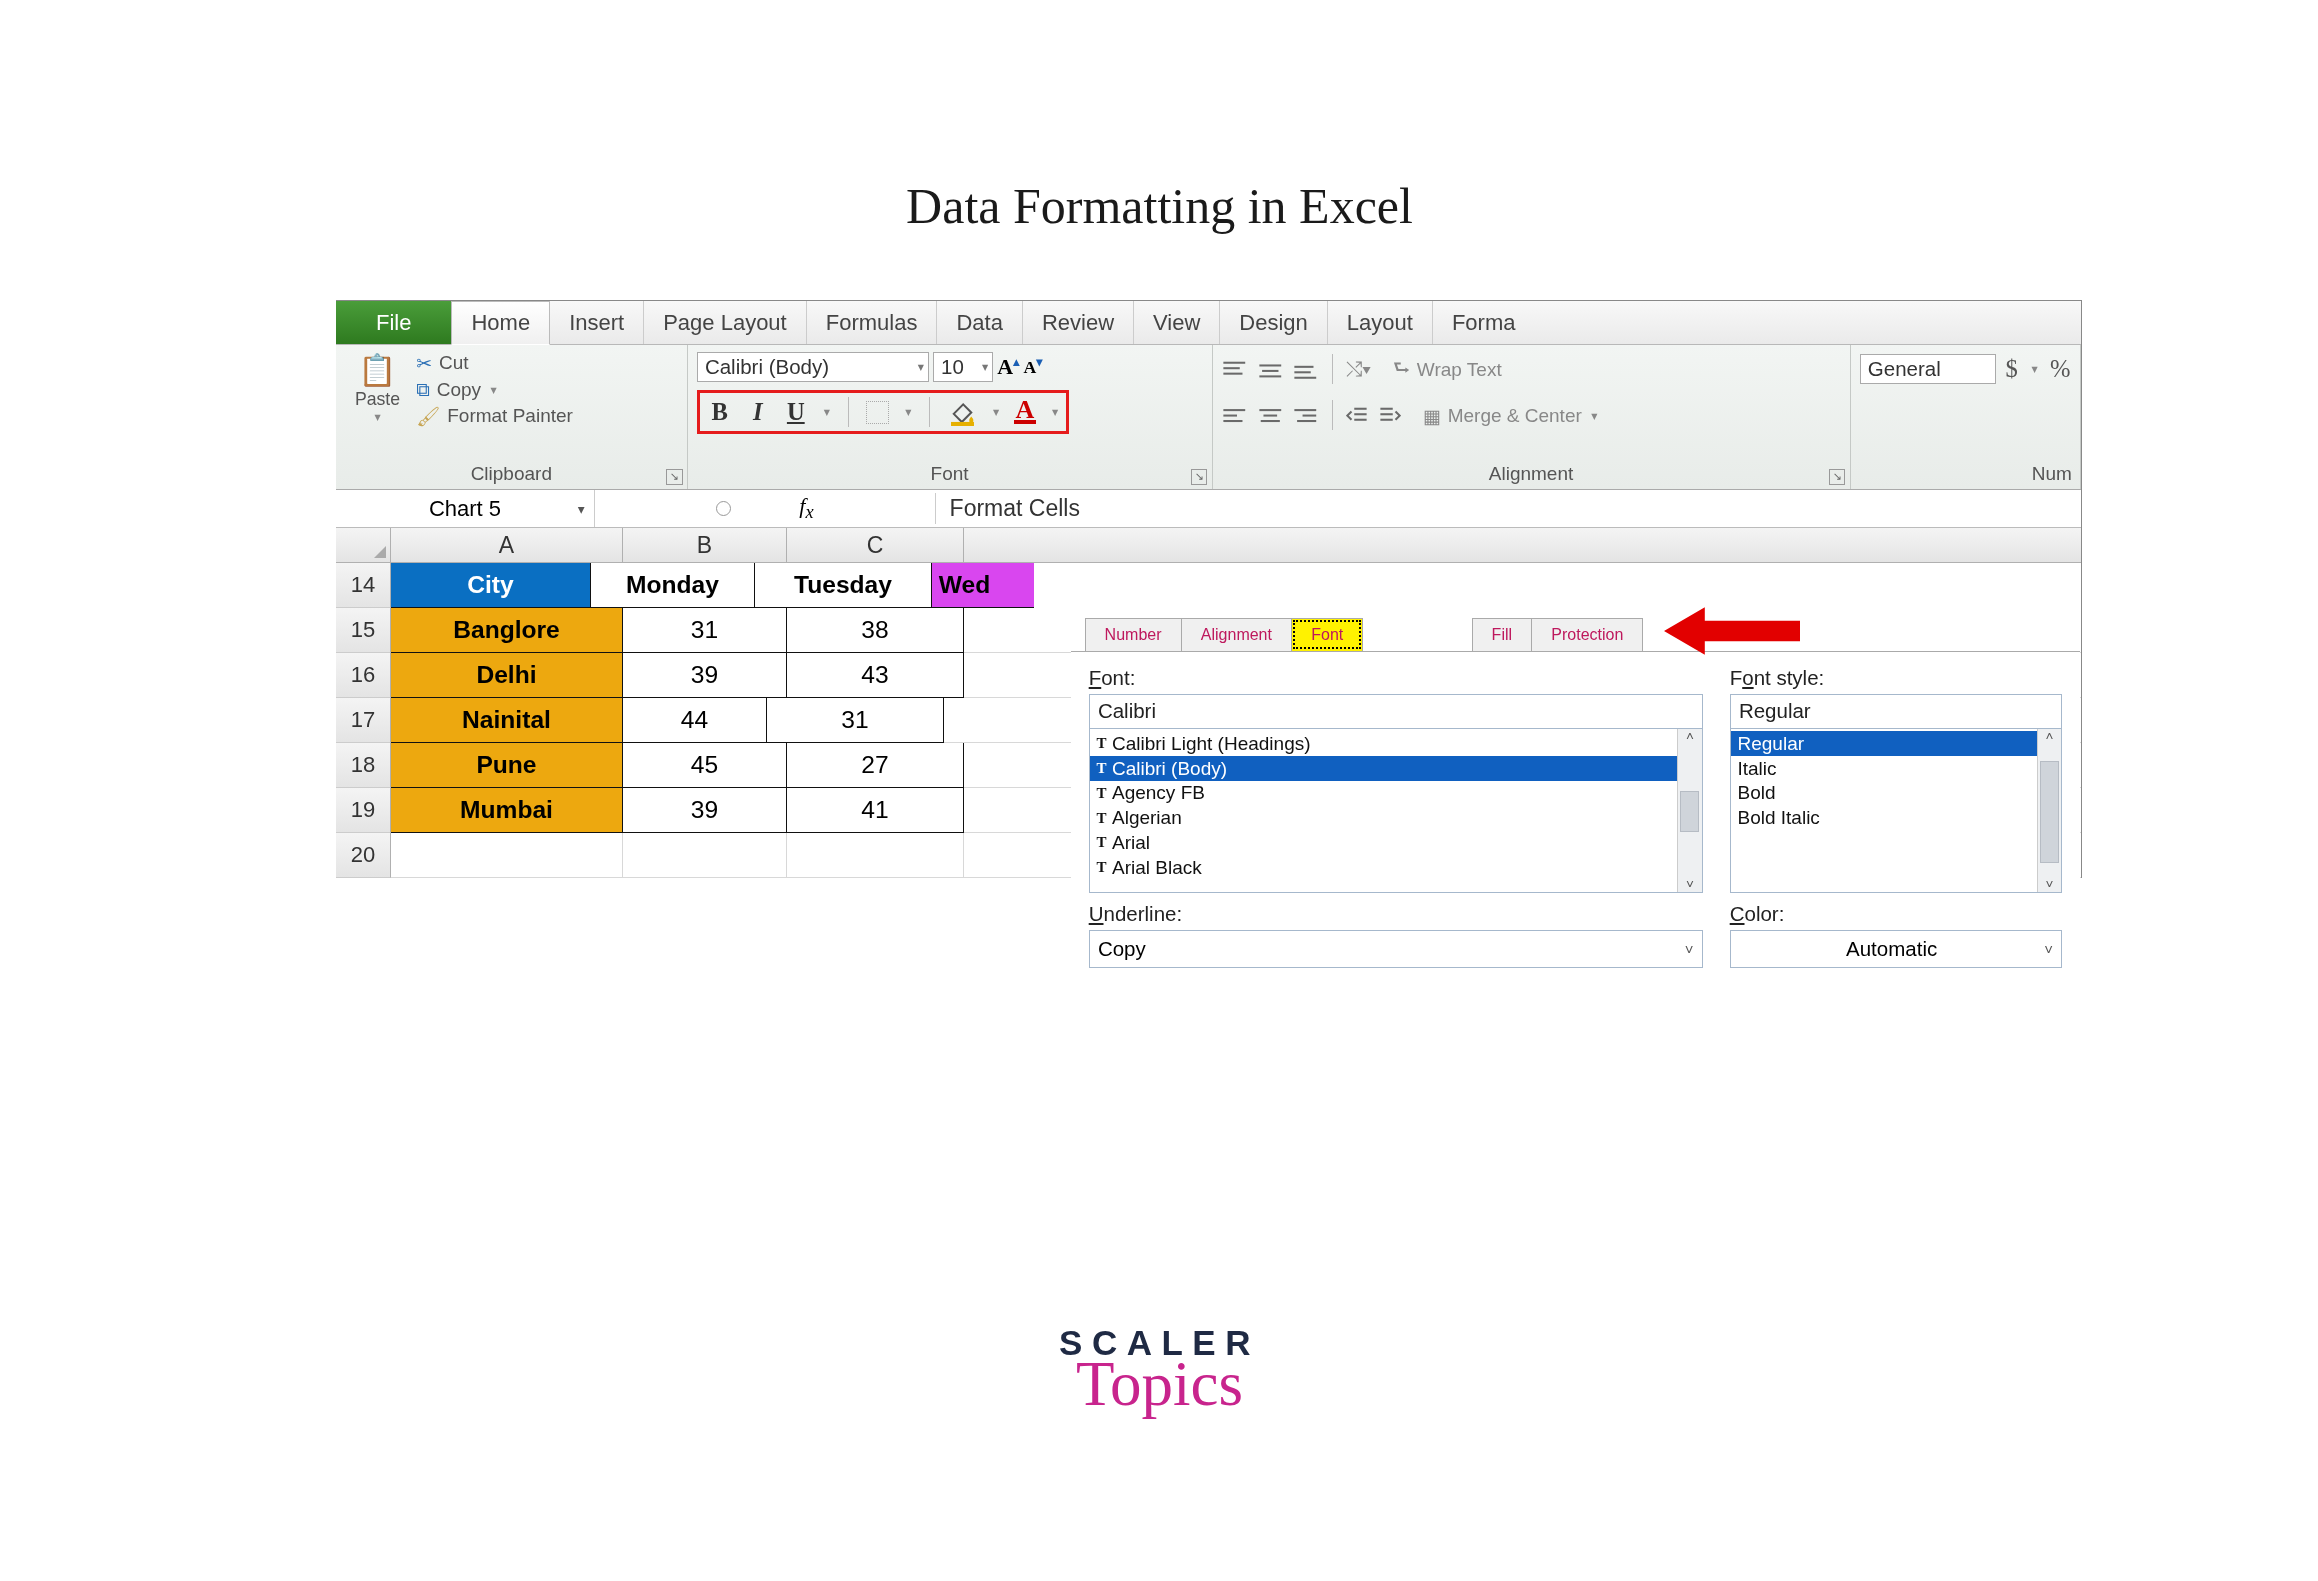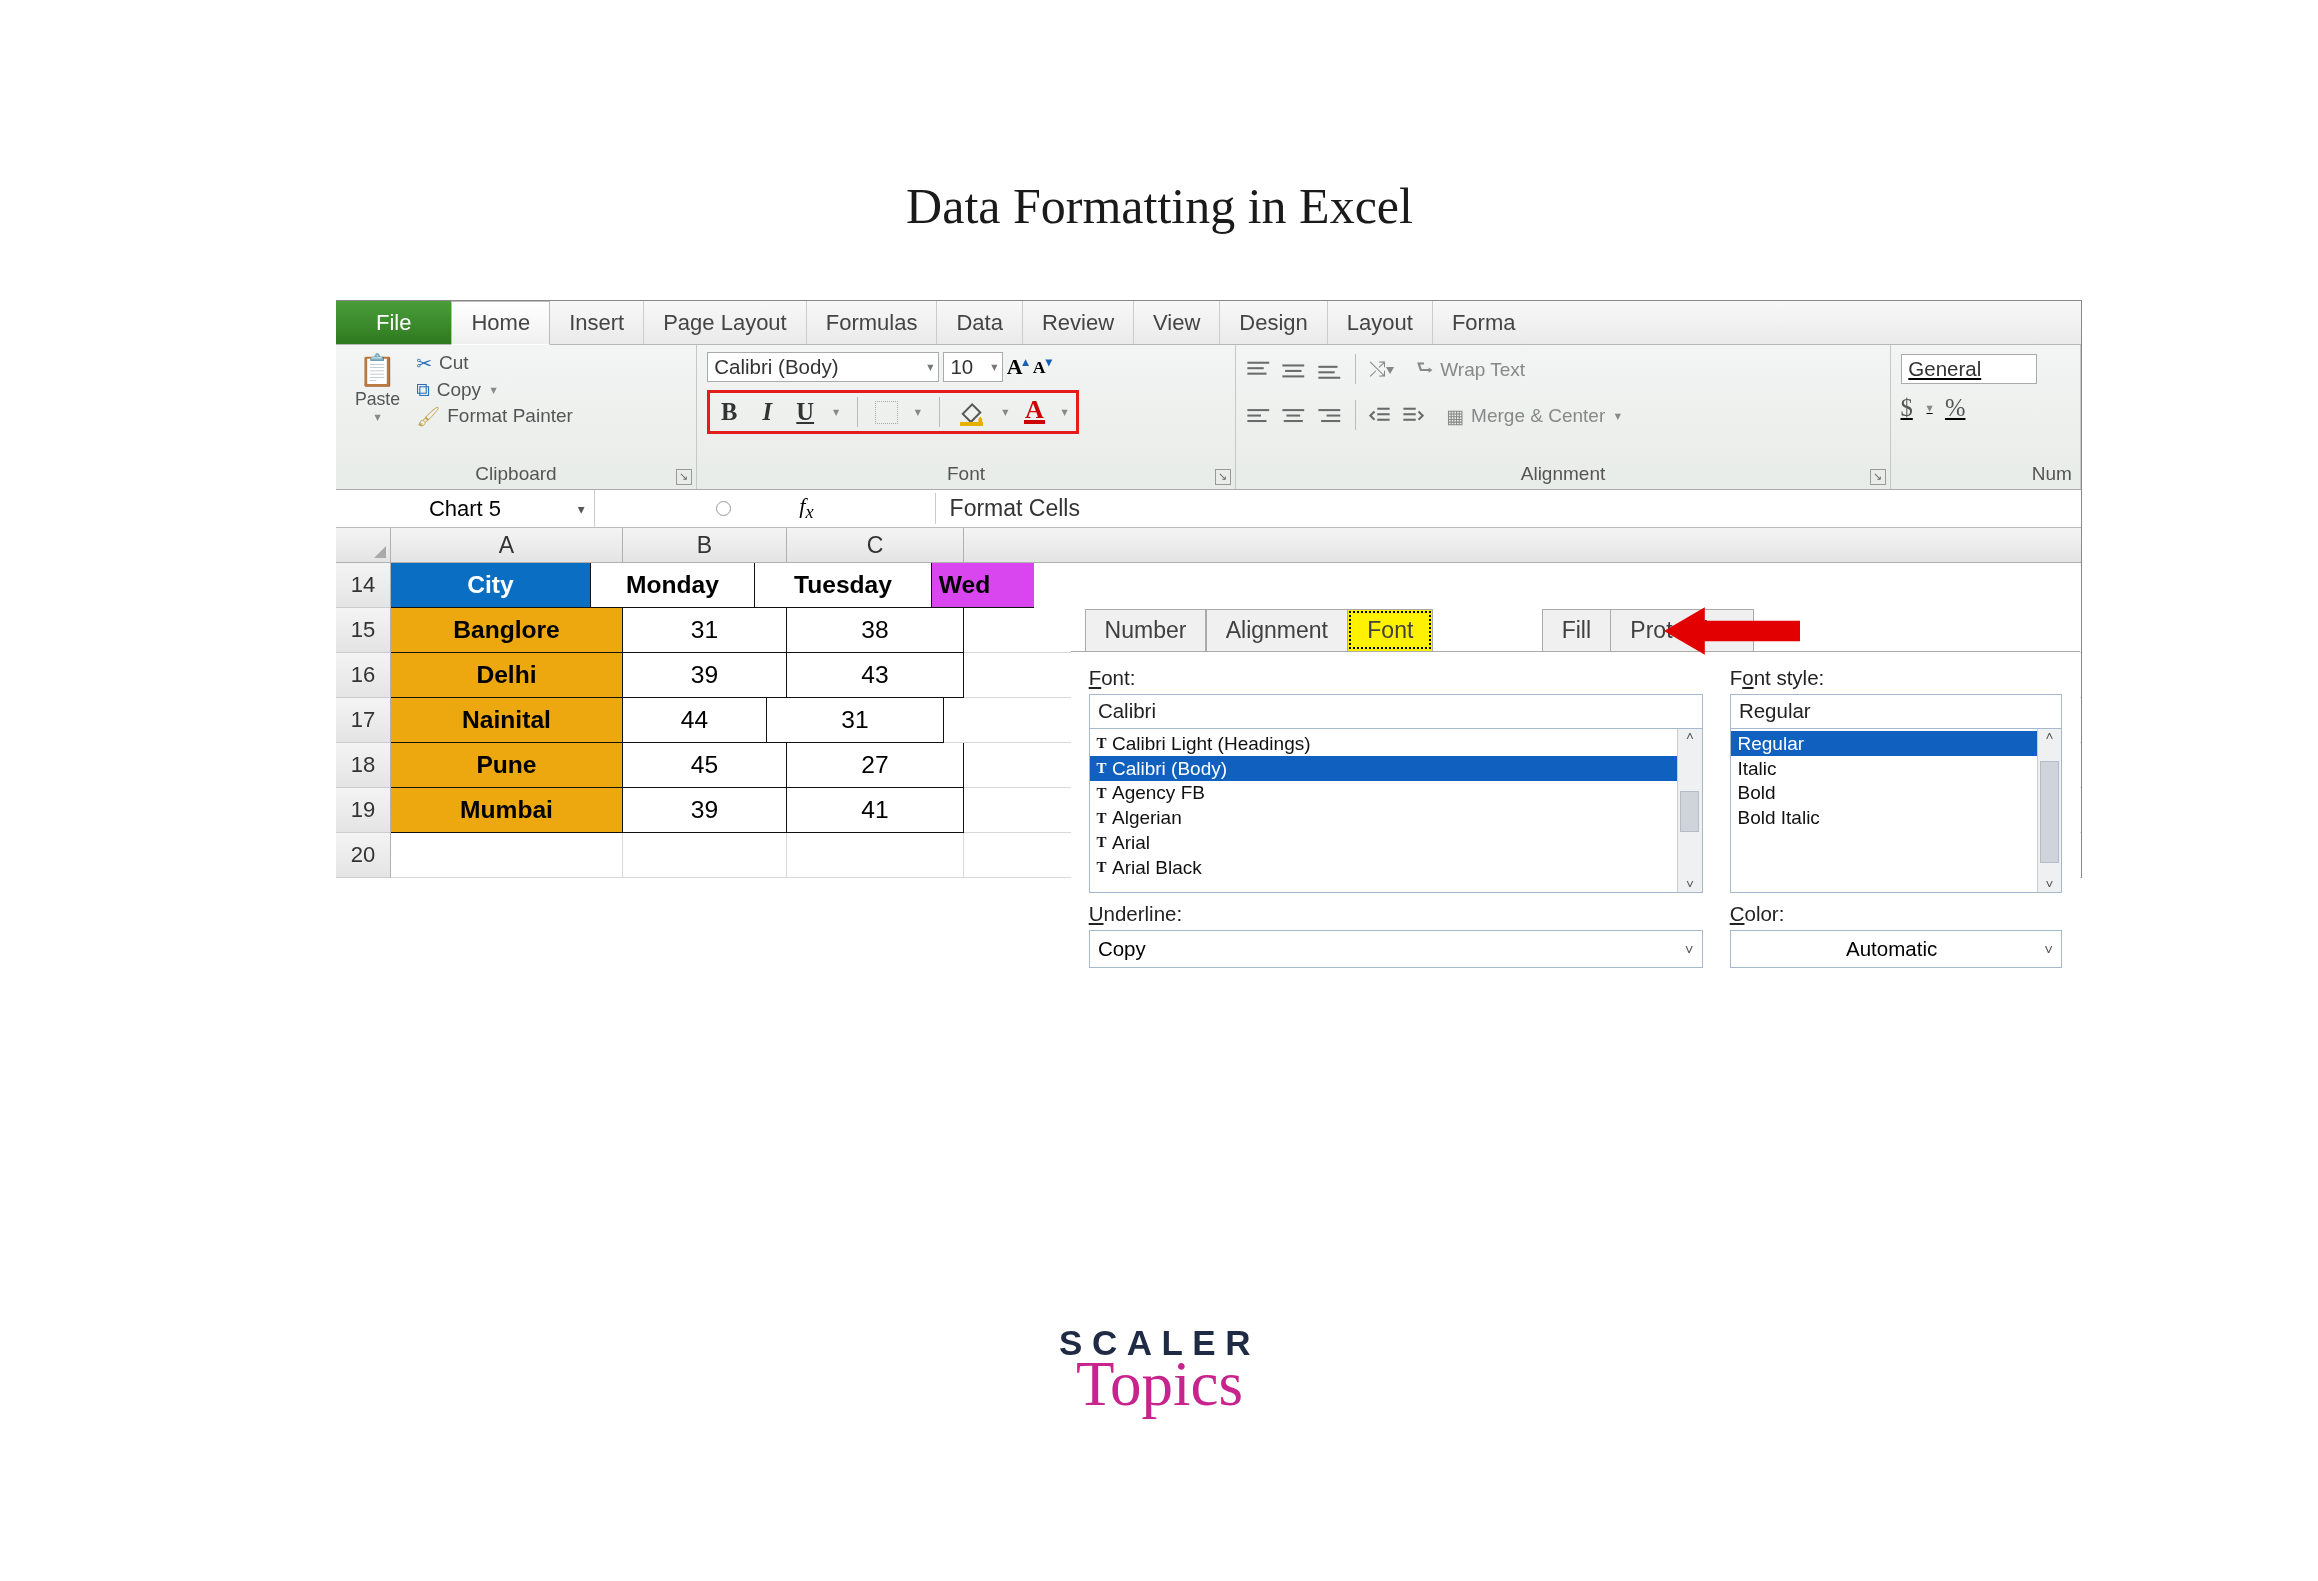--- a/index.html
+++ b/index.html
@@ -36,21 +36,21 @@
   .fontA { font-family:"Times New Roman",serif; font-size:26px; font-weight:bold; color:#c00; border-bottom:4.1px solid #c00; padding:0 1.4px; line-height:20.5px; display:inline-block;}
   .tiny-caret { font-size:12.3px; color:#888; margin-left:1.4px;}
   .grow { font-family:"Times New Roman",serif; font-size:22px; font-weight:bold;}
   .grow sup{font-size:12.3px;}
   .align-row { display:flex; gap:11px; align-items:center; font-size:19px; color:#666;}
   .align-row .ic { width:24.6px; height:19px; display:inline-block;}
   svg.lines line{stroke:#6a6a6a; stroke-width:3;}
   .indent { width:22px; height:19px;}
   .wrap-merge { display:flex; flex-direction:column; gap:12.3px; font-size:19px; color:#888; padding-top:2.7px;}
   .wrap-merge .row{display:flex; align-items:center; gap:6.8px;}
-  .nf { display:flex; flex-direction:column; gap:9.5px; padding-top:2.7px;text-decoration:underline;}
+  .nf { display:flex; flex-direction:row; gap:9.5px; padding-top:2.7px;}
   .dollar { font-family:"Times New Roman",serif; font-size:24.6px; color:#555;}
   
   .fxbar { display:flex; height:38px; border-bottom:0.7px solid #bbb; align-items:center; background:#fff;}
   .namebox { width:259px; display:flex; align-items:center; justify-content:center; font-size:22px; border-right:0.7px solid #ccc; height:100%; position:relative;}
   .namebox .dd { position:absolute; right:9.5px; font-size:13.6px; color:#555;}
   .fxlabel { width:341px; display:flex; align-items:center; justify-content:center; font-style:italic; font-family:"Times New Roman",serif; font-size:22px; border-right:0.7px solid #ccc;}
   .fxlabel .cir{ width:15px; height:15px; border:0.7px solid #999; border-radius:50%; margin-right:68px;}
   .headtxt { padding-left:13.6px; font-size:23px; color:#333;}
   
   .grid { position:relative; }
@@ -60,21 +60,21 @@
   .ch { border-right:0.7px solid #b0b0b0; display:flex; align-items:center; justify-content:center; font-size:23px; color:#333;}
   .gridrow { display:flex; height:45px;}
   .rh { width:55px; background:linear-gradient(#f4f4f4,#e4e4e4); border-right:0.7px solid #b0b0b0; border-bottom:0.7px solid #ccc; display:flex; align-items:center; justify-content:center; font-size:22px; color:#333;}
   .cell { border-right:1.4px solid #111; border-bottom:1.4px solid #111; display:flex; align-items:center; justify-content:center; font-size:24.6px;}
   .cell.blank { border-right:0.7px solid #d8d8d8; border-bottom:0.7px solid #d8d8d8;}
   .cell.hdr { background:#0a6fc2; color:#fff; font-weight:bold;}
   .cell.city { background:#eda80f; color:#000; font-weight:bold;}
   
   .dialog { position:absolute; left:1071px; top:611px; width:1009px; background:#fff; }
   .dtabs { display:flex; height:41px; border-bottom:1.4px solid #aaa; align-items:flex-end; padding-left:13.6px; gap:0;}
-  .dtab { font-size:23px; padding:6.8px 19px; border:0.7px solid #aaa; border-bottom:none; background:#f0f0f0; color:#404040; margin-right:-0.7px;}
+  .dtab { font-size:16px; padding:6.8px 19px; border:0.7px solid #aaa; border-bottom:none; background:#f0f0f0; color:#be185d; margin-right:-0.7px;}
   .dtab.active { background:#fff200; outline:2px dotted #000; outline-offset:-4.1px; position:relative; z-index:2;}
   .arrow { position:absolute; left:593px; top:-4.1px; width:136px; height:48px;}
   .dbody { display:flex; padding:13.6px 17.7px 0 17.7px; gap:27px;}
   .dcol { display:flex; flex-direction:column;}
   .dlabel { font-size:20.5px; color:#222; margin-bottom:4.1px;}
   .dlabel u{text-decoration:underline;}
   .dinput { border:1.4px solid #a6b8cc; height:35px; font-size:20.5px; padding:0 8.2px; display:flex; align-items:center; background:#fff; color:#222;}
   .dlist { border:1.4px solid #a6b8cc; border-top:none; position:relative; font-size:19px; color:#111; padding:2.7px 0;}
   .dlist .item { padding:1.4px 6.8px; display:flex; align-items:center; gap:5.5px;}
   .dlist .item.sel { background:#1060c0; color:#fff;}

